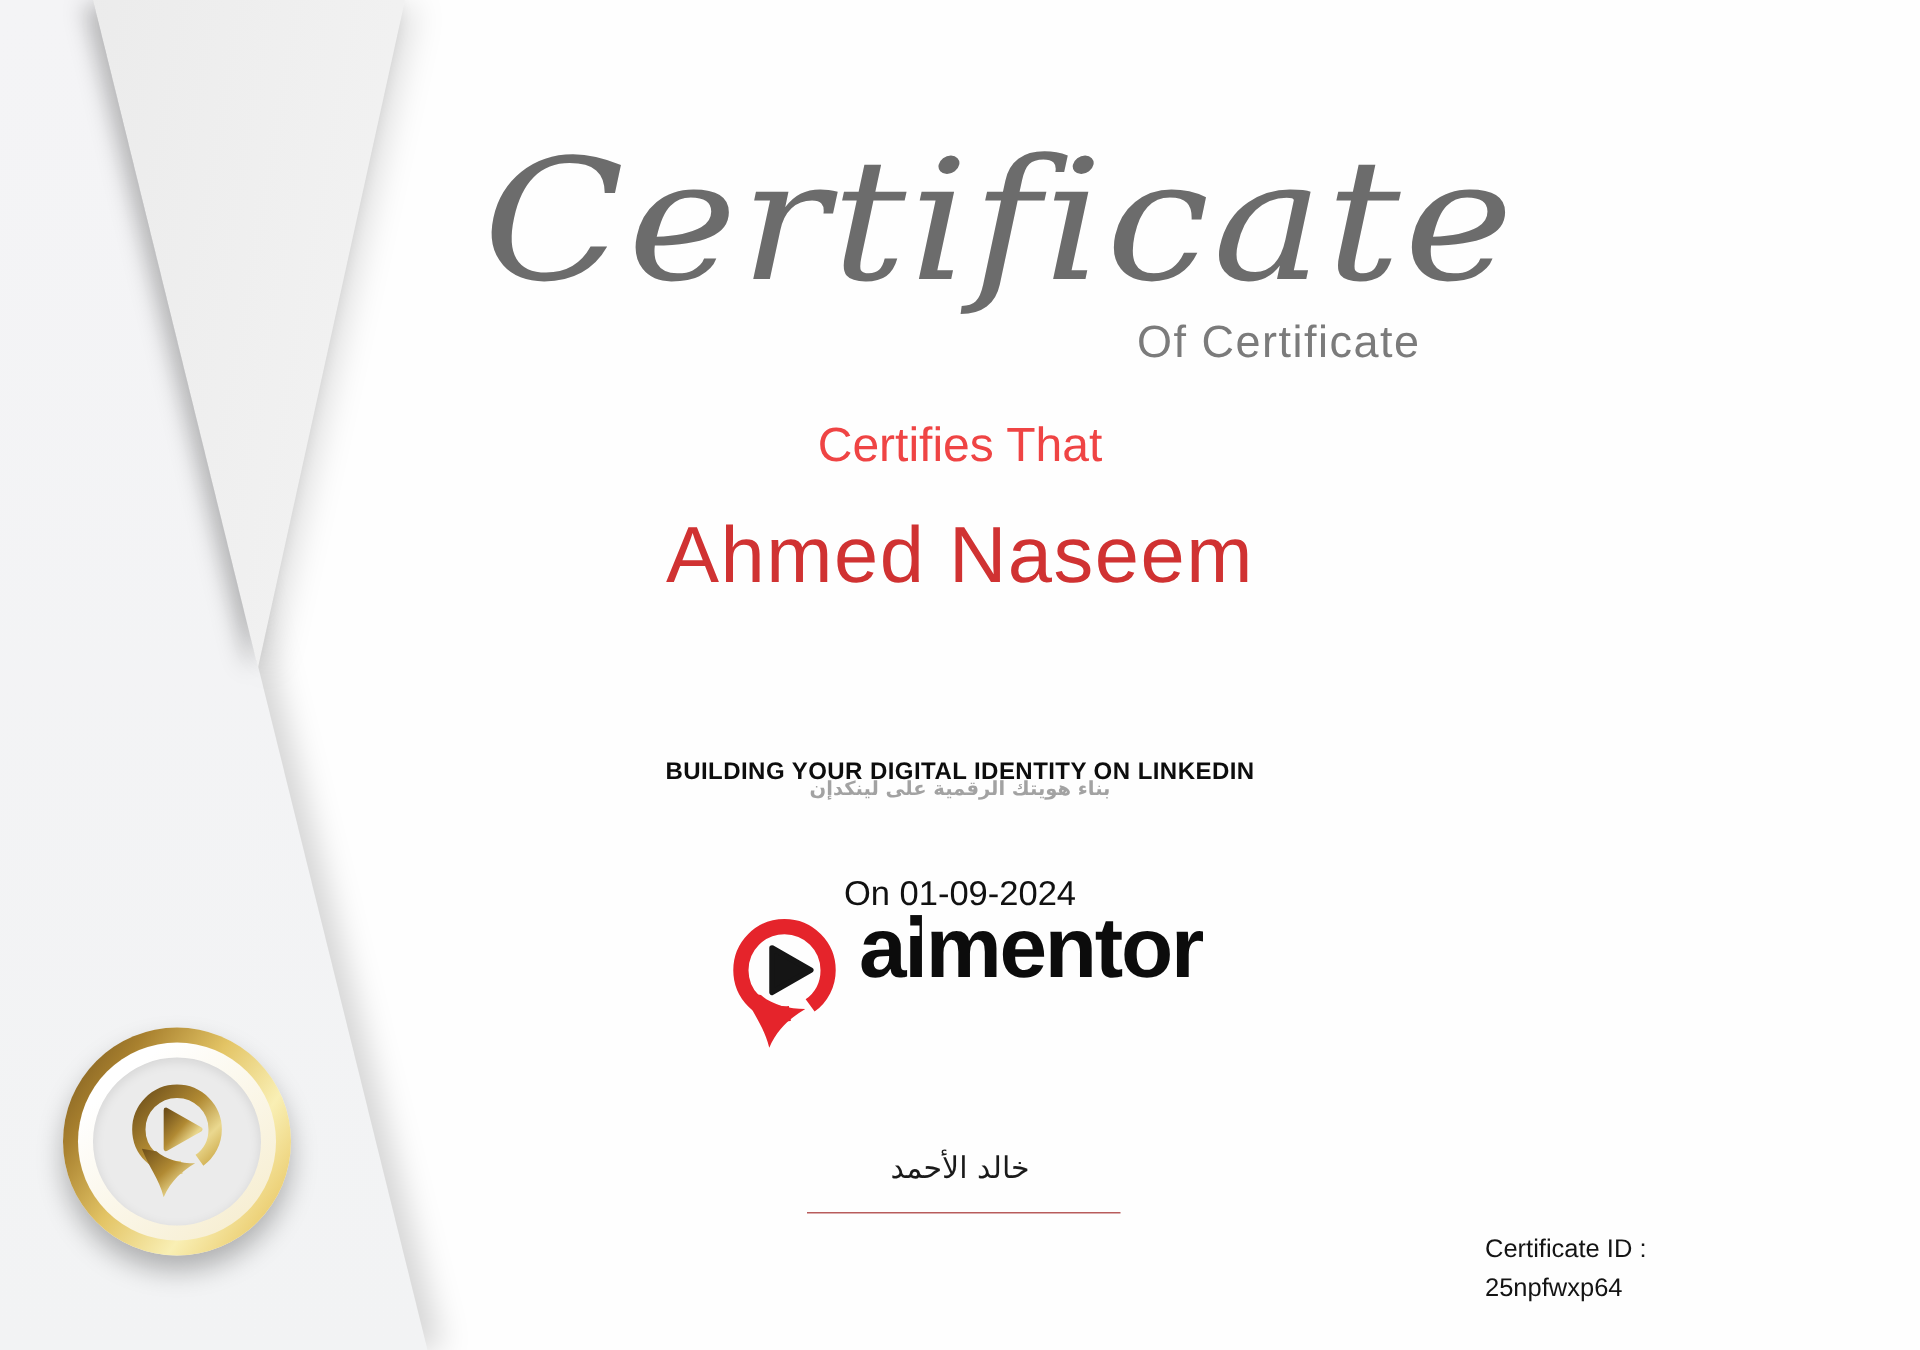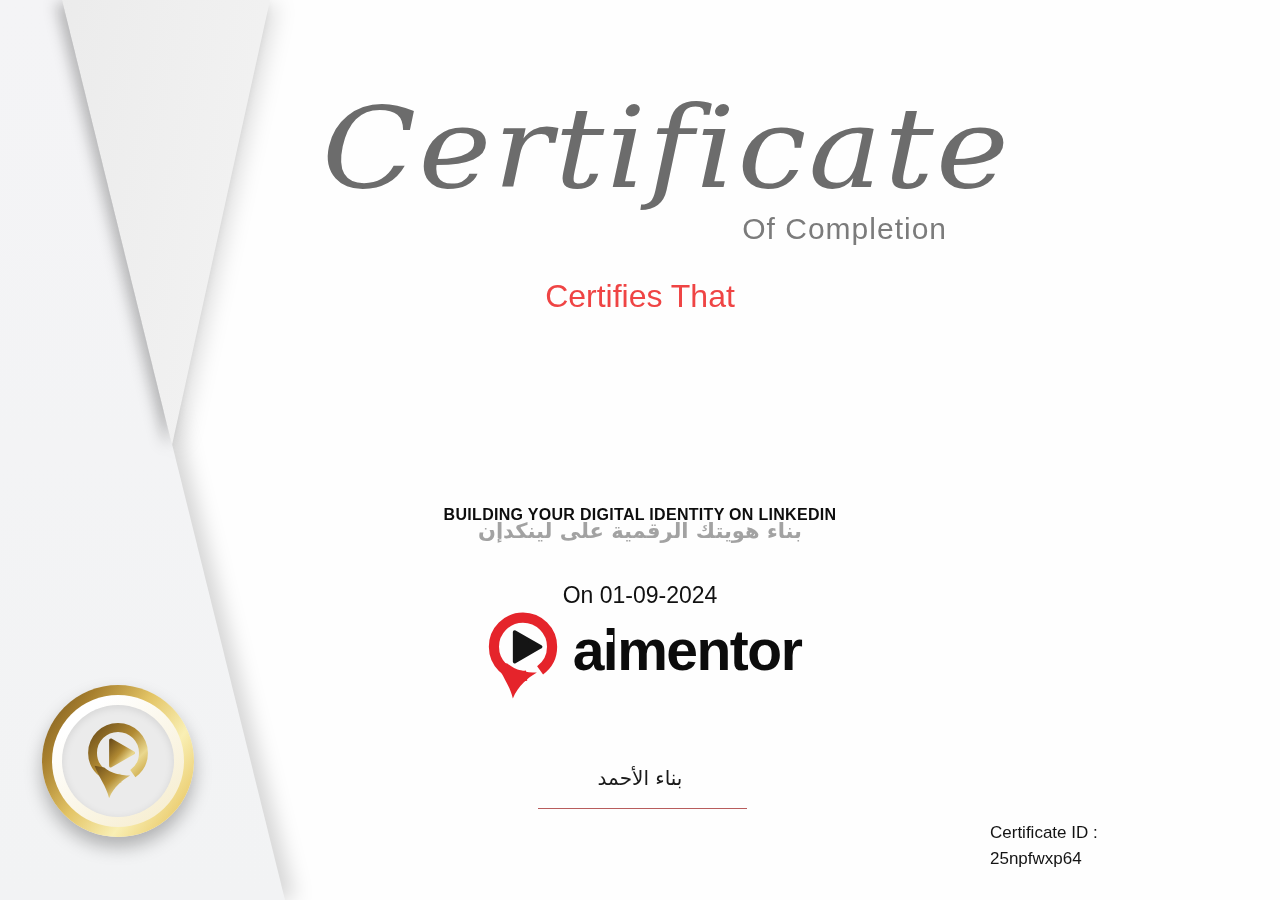--- a/index.html
+++ b/index.html
@@ -67,32 +67,32 @@
   .of-completion{
     position:absolute;right:333px;top:212px;
     font-size:30px;letter-spacing:1px;color:#7b7b7b;
     white-space:nowrap;
   }
   .center-col{position:absolute;left:320px;width:640px;text-align:center;}
   .certifies{top:278px;font-size:32px;color:#ef4444;}
   .recipient{top:340px;font-size:53px;color:#d03232;letter-spacing:1px;}
   .completed{top:412px;font-size:26px;color:#101010;}
   .course-en{top:506px;font-size:16px;font-weight:bold;color:#0d0d0d;letter-spacing:0.3px;}
-  .course-ar{top:519px;font-size:21px;font-weight:bold;color:#a2a2a2;font-family:"DejaVu Sans", sans-serif;direction:rtl;}
+  .course-ar{top:519px;font-size:13px;font-weight:bold;color:#a2a2a2;font-family:"DejaVu Sans", sans-serif;direction:rtl;}
   .date-line{top:582px;font-size:23px;color:#111111;}
 
   .logo-row{
     position:absolute;left:320px;top:604px;width:640px;height:100px;
     display:flex;justify-content:center;align-items:flex-start;gap:6px;
   }
   .logo-icon{width:88px;height:96px;margin-top:4px;flex:0 0 auto;}
   .logo-text{
     position:relative;
     font-size:57px;font-weight:bold;letter-spacing:-1.5px;line-height:1;
-    color:#0c0c0c;margin-top:18px;white-space:nowrap;
+    color:#0c0c0c;white-space:nowrap;
   }
   .logo-text .l-notch{
     position:absolute;left:33px;top:13px;width:7px;height:7px;background:#ffffff;
   }
 
   .signature-name{
     position:absolute;left:320px;width:640px;top:766px;text-align:center;
     font-family:"DejaVu Sans", sans-serif;
     font-size:20px;color:#1a1a1a;direction:rtl;
   }
@@ -135,45 +135,46 @@
         <path d="M16 58 C22 74 30 82 34 98 C40 84 50 76 60 70 C48 70 36 67 28 60 Z" fill="url(#gg)"></path>
         <path d="M36 26 L64 42 L36 58 Z" fill="url(#gg)" stroke="url(#gg)" stroke-width="4" stroke-linejoin="round"></path>
       </svg>
     </div>
   </div>
 
   <div class="content">
 
     <div class="script-title">Certificate</div>
 
-    <div class="of-completion">Of Completion</div>
+    <div class="of-completion">Of Certificate</div>
 
     <div class="center-col certifies">Certifies That</div>
 
+    <div class="center-col recipient">Ahmed Naseem</div>
 
 
     <div class="center-col course-en">BUILDING YOUR DIGITAL IDENTITY ON LINKEDIN</div>
 
     <div class="center-col course-ar">بناء هويتك الرقمية على لينكدإن</div>
 
     <div class="center-col date-line">On 01-09-2024</div>
 
     <div class="logo-row">
       <svg class="logo-icon" viewBox="0 0 90 104" aria-hidden="true">
         <circle cx="45" cy="42" r="31.5" fill="none" stroke="#e5242b" stroke-width="11" pathLength="100" stroke-dasharray="15 8 77"></circle>
         <path d="M16 58 C22 74 30 82 34 98 C40 84 50 76 60 70 C48 70 36 67 28 60 Z" fill="#e5242b"></path>
         <path d="M36 26 L64 42 L36 58 Z" fill="#151515" stroke="#151515" stroke-width="4" stroke-linejoin="round"></path>
       </svg>
       <span class="logo-text">
         <span>almentor</span>
         <span class="l-notch"></span>
       </span>
     </div>
 
-    <div class="signature-name">بناء الأحمد</div>
+    <div class="signature-name">خالد الأحمد</div>
     <div class="signature-line"></div>
 
     <div class="cert-id">
       <div>Certificate ID :</div>
       <div>25npfwxp64</div>
     </div>
 
   </div>
 </div>
 

